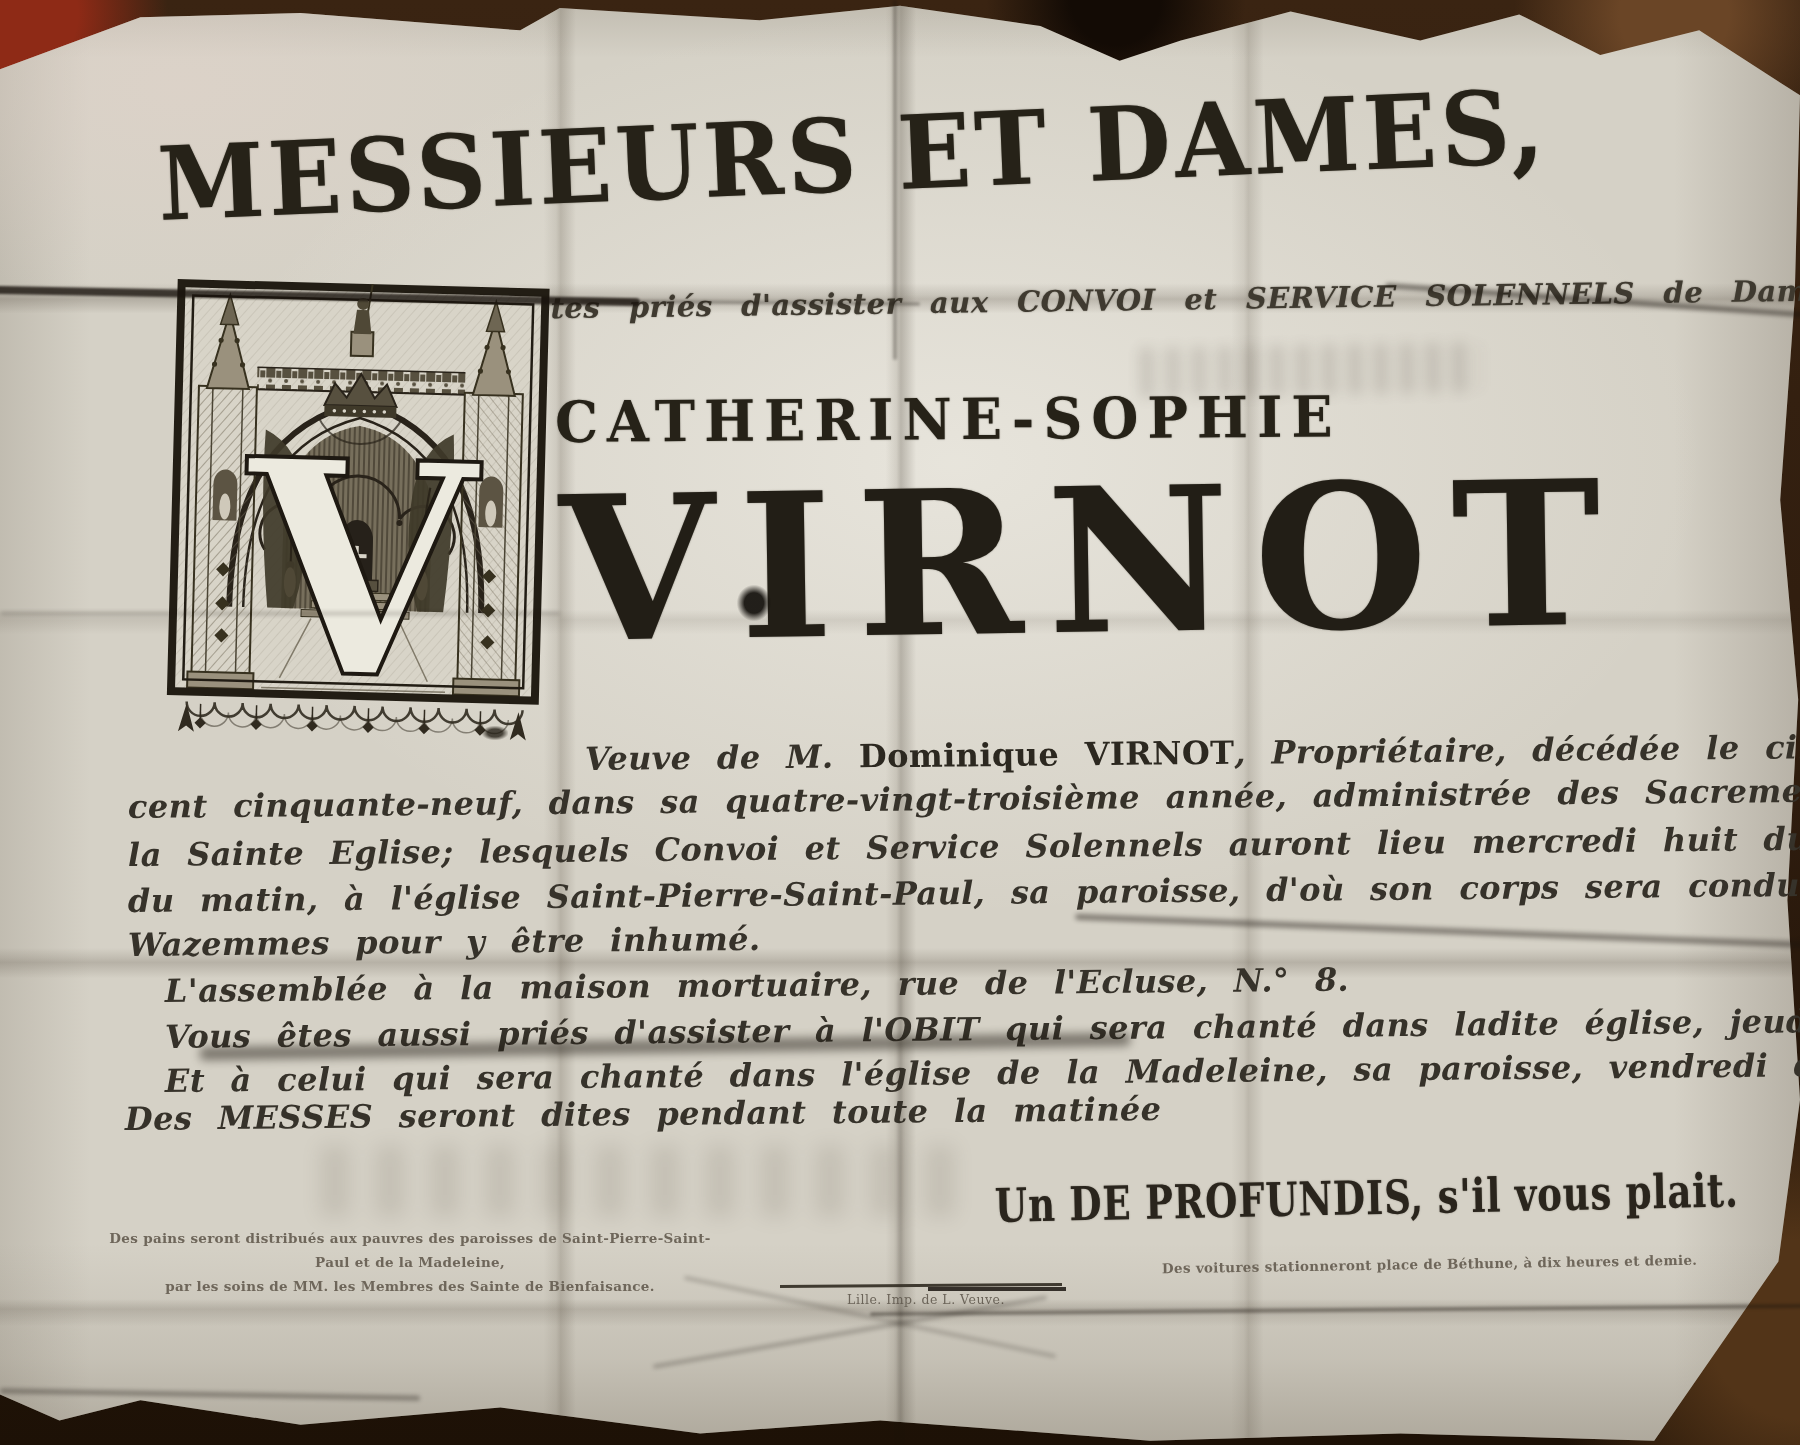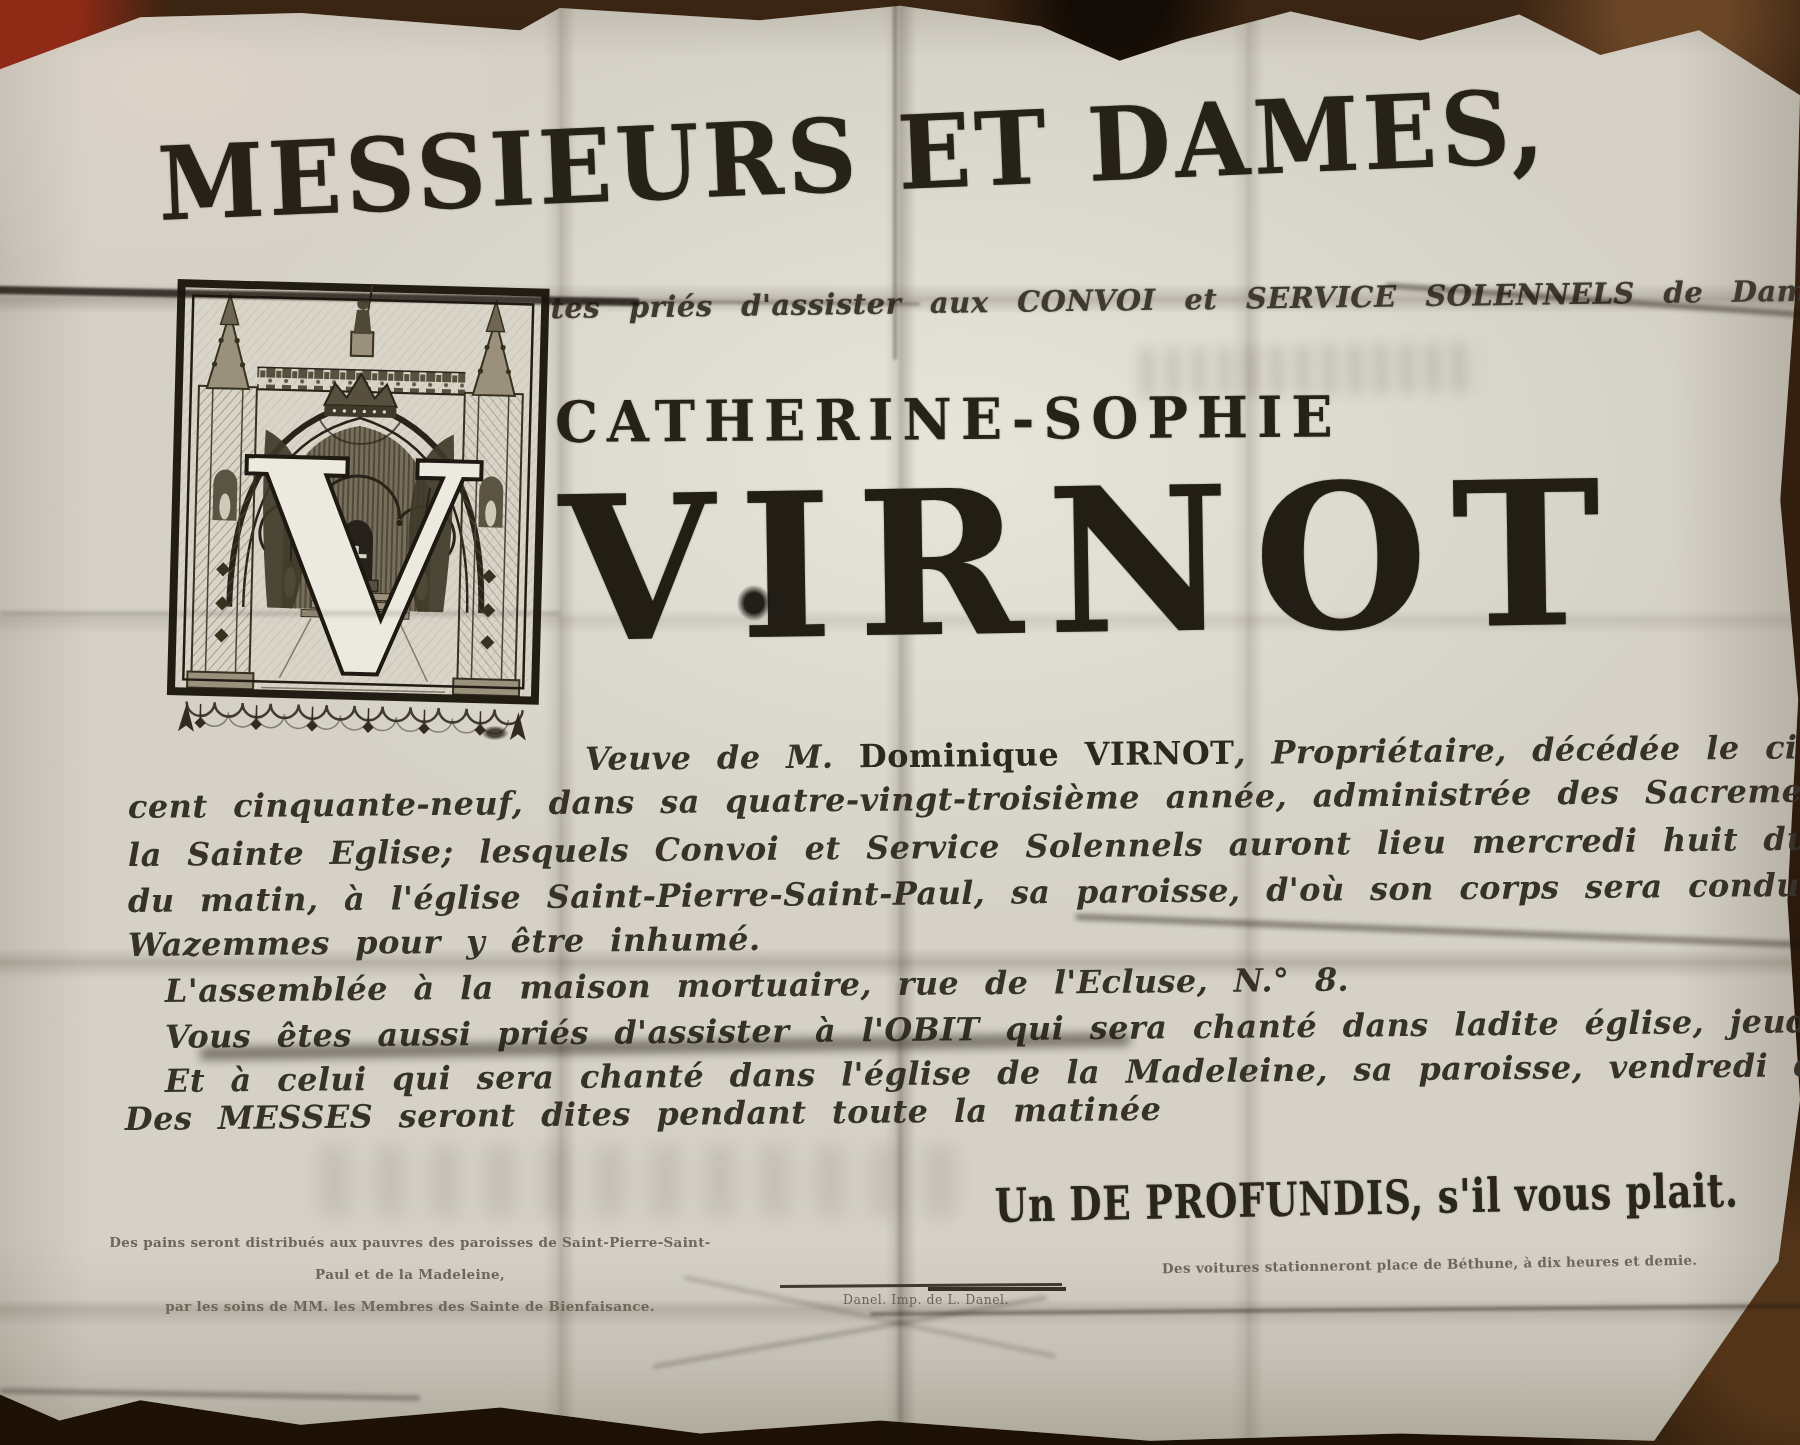--- a/index.html
+++ b/index.html
@@ -70,21 +70,21 @@
   }
   .para-line b{font-style:normal;font-weight:bold;color:#2c2820;}
   #deprofundis{
     top:1180px;left:995px;
     font-size:44px;font-weight:bold;color:#2a251d;letter-spacing:1px;
     transform:rotate(-1.2deg) scale(0.84,1.06);transform-origin:0 50%;
   }
   .footnote{
     font-size:13.5px;color:#6e665a;letter-spacing:.3px;font-weight:600;
   }
-  #footnote-left{top:1226px;left:105px;width:610px;text-align:center;line-height:32px;white-space:normal;}
+  #footnote-left{top:1226px;left:105px;width:610px;text-align:center;line-height:24px;white-space:normal;}
   #footnote-right{top:1256px;left:1162px;transform:rotate(-0.9deg);}
   #imprint-rule{position:absolute;left:780px;top:1284px;width:282px;height:3px;background:#3f3a30;transform:rotate(-0.4deg);}
   #imprint-rule2{position:absolute;left:928px;top:1287px;width:138px;height:3.5px;background:#35302a;}
   #imprint{top:1292px;left:795px;width:262px;text-align:center;font-size:12.5px;color:#6b6459;letter-spacing:.5px;}
   #vbox{position:absolute;left:172px;top:272px;width:385px;height:470px;transform:rotate(1.5deg);transform-origin:50% 0;}
   .crease{position:absolute;background:#1a140e;border-radius:4px;}
   .ghost{position:absolute;pointer-events:none;}
 </style>
 </head>
 <body>
@@ -226,21 +226,21 @@
   <div id="deprofundis" class="ink soft">Un DE PROFUNDIS, s'il vous plait.</div>
 
   <div id="footnote-left" class="ink footnote">
     <div>Des pains seront distribués aux pauvres des paroisses de Saint-Pierre-Saint-Paul et de la Madeleine,</div>
     <div>par les soins de MM. les Membres des Sainte de Bienfaisance.</div>
   </div>
   <div id="footnote-right" class="ink footnote">Des voitures stationneront place de Béthune, à dix heures et demie.</div>
 
   <div id="imprint-rule"></div>
   <div id="imprint-rule2"></div>
-  <div id="imprint" class="ink">Danel. Imp. de L. Danel.</div>
+  <div id="imprint" class="ink">Lille. Imp. de L. Veuve.</div>
 
   <div class="crease" style="left:-15px;top:292px;width:655px;height:8px;opacity:.8;transform:rotate(1.1deg);filter:blur(1px);"></div>
   <div class="crease" style="left:580px;top:301px;width:340px;height:3px;opacity:.35;transform:rotate(0.5deg);filter:blur(1.5px);"></div>
   <div class="crease" style="left:1385px;top:298px;width:430px;height:5px;opacity:.5;transform:rotate(4deg);filter:blur(2px);"></div>
   <div class="crease" style="left:1075px;top:928px;width:740px;height:6px;opacity:.45;transform:rotate(2.2deg);filter:blur(2.5px);"></div>
   <div class="crease" style="left:200px;top:1040px;width:930px;height:13px;opacity:.5;transform:rotate(-0.9deg);filter:blur(5px);background:#1f1a12;"></div>
   <div class="crease" style="left:870px;top:1308px;width:940px;height:4px;opacity:.4;transform:rotate(-0.5deg);filter:blur(1.5px);"></div>
   <div class="crease" style="left:893px;top:0;width:4px;height:360px;opacity:.3;filter:blur(1.5px);"></div>
   <div class="crease" style="left:898px;top:980px;width:3px;height:465px;opacity:.18;filter:blur(2px);"></div>
   <div class="crease" style="left:0;top:612px;width:560px;height:3px;opacity:.25;filter:blur(2px);"></div>

